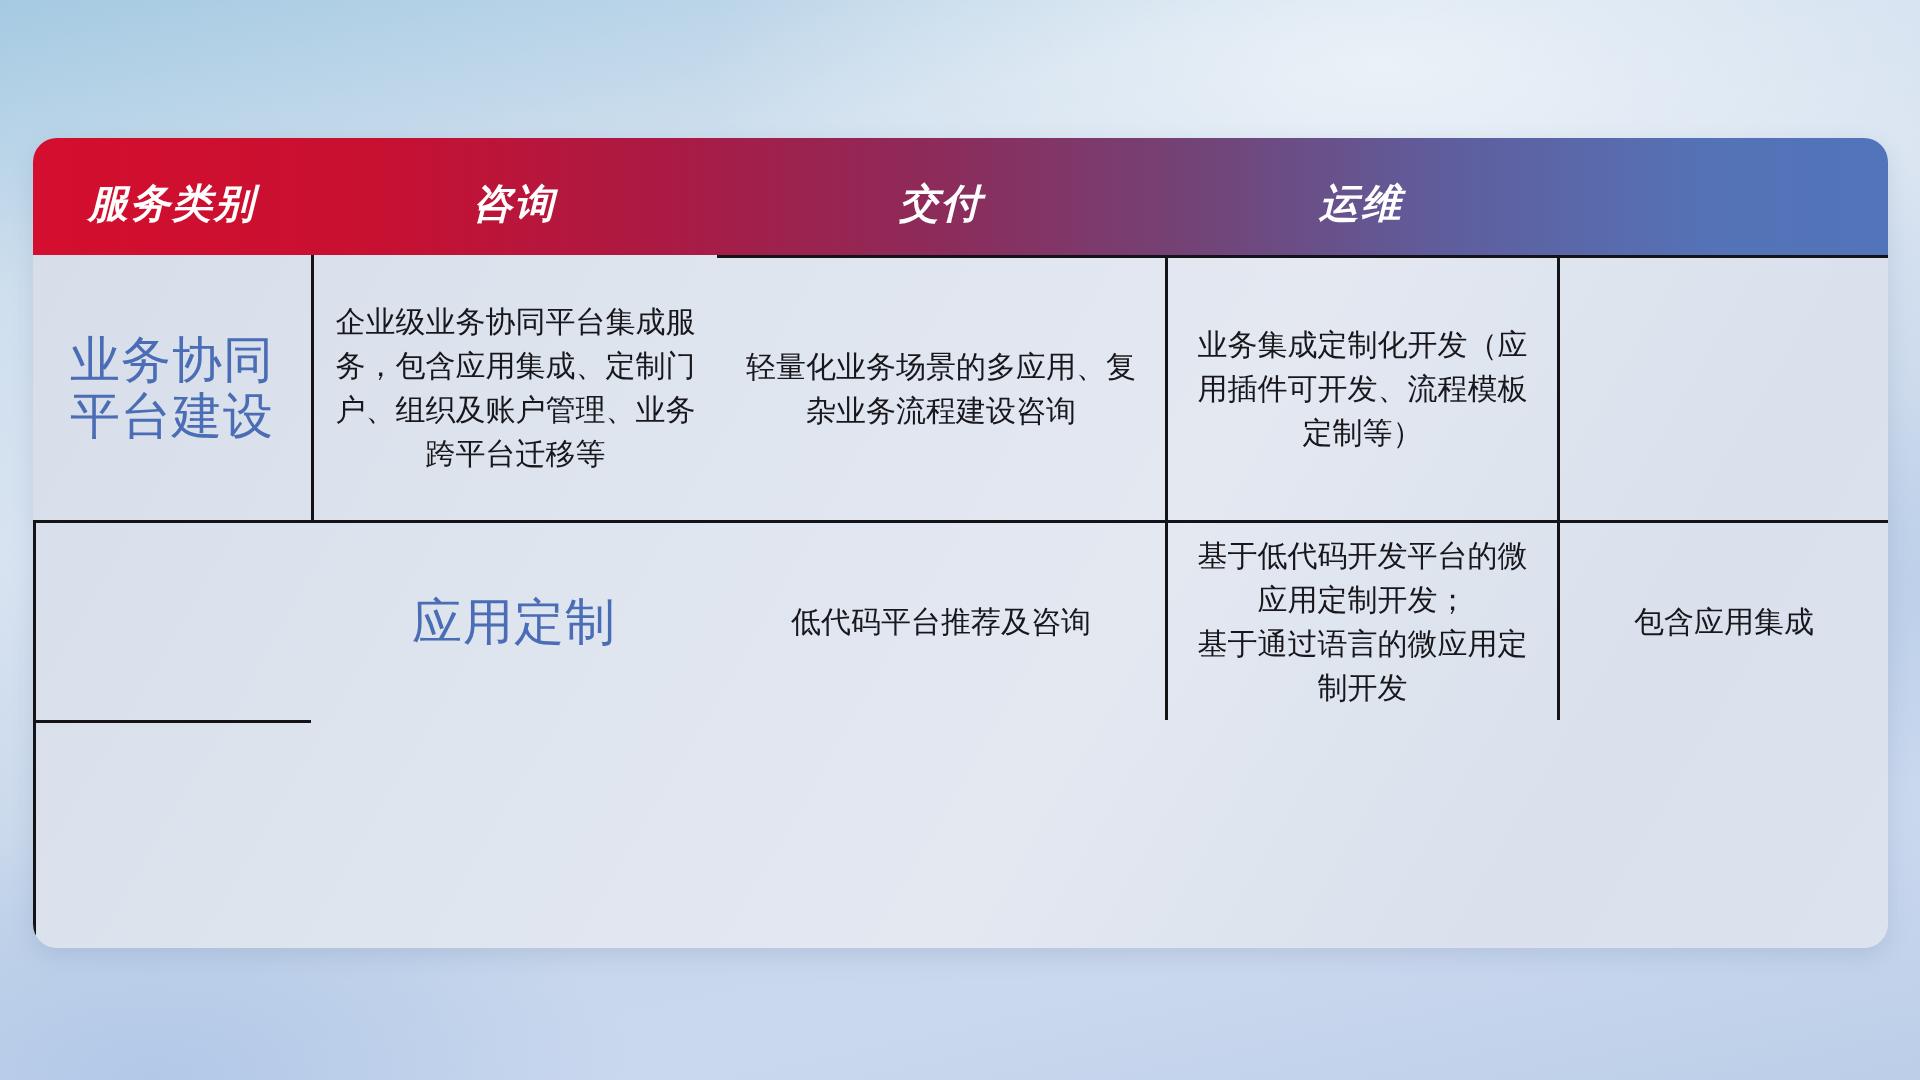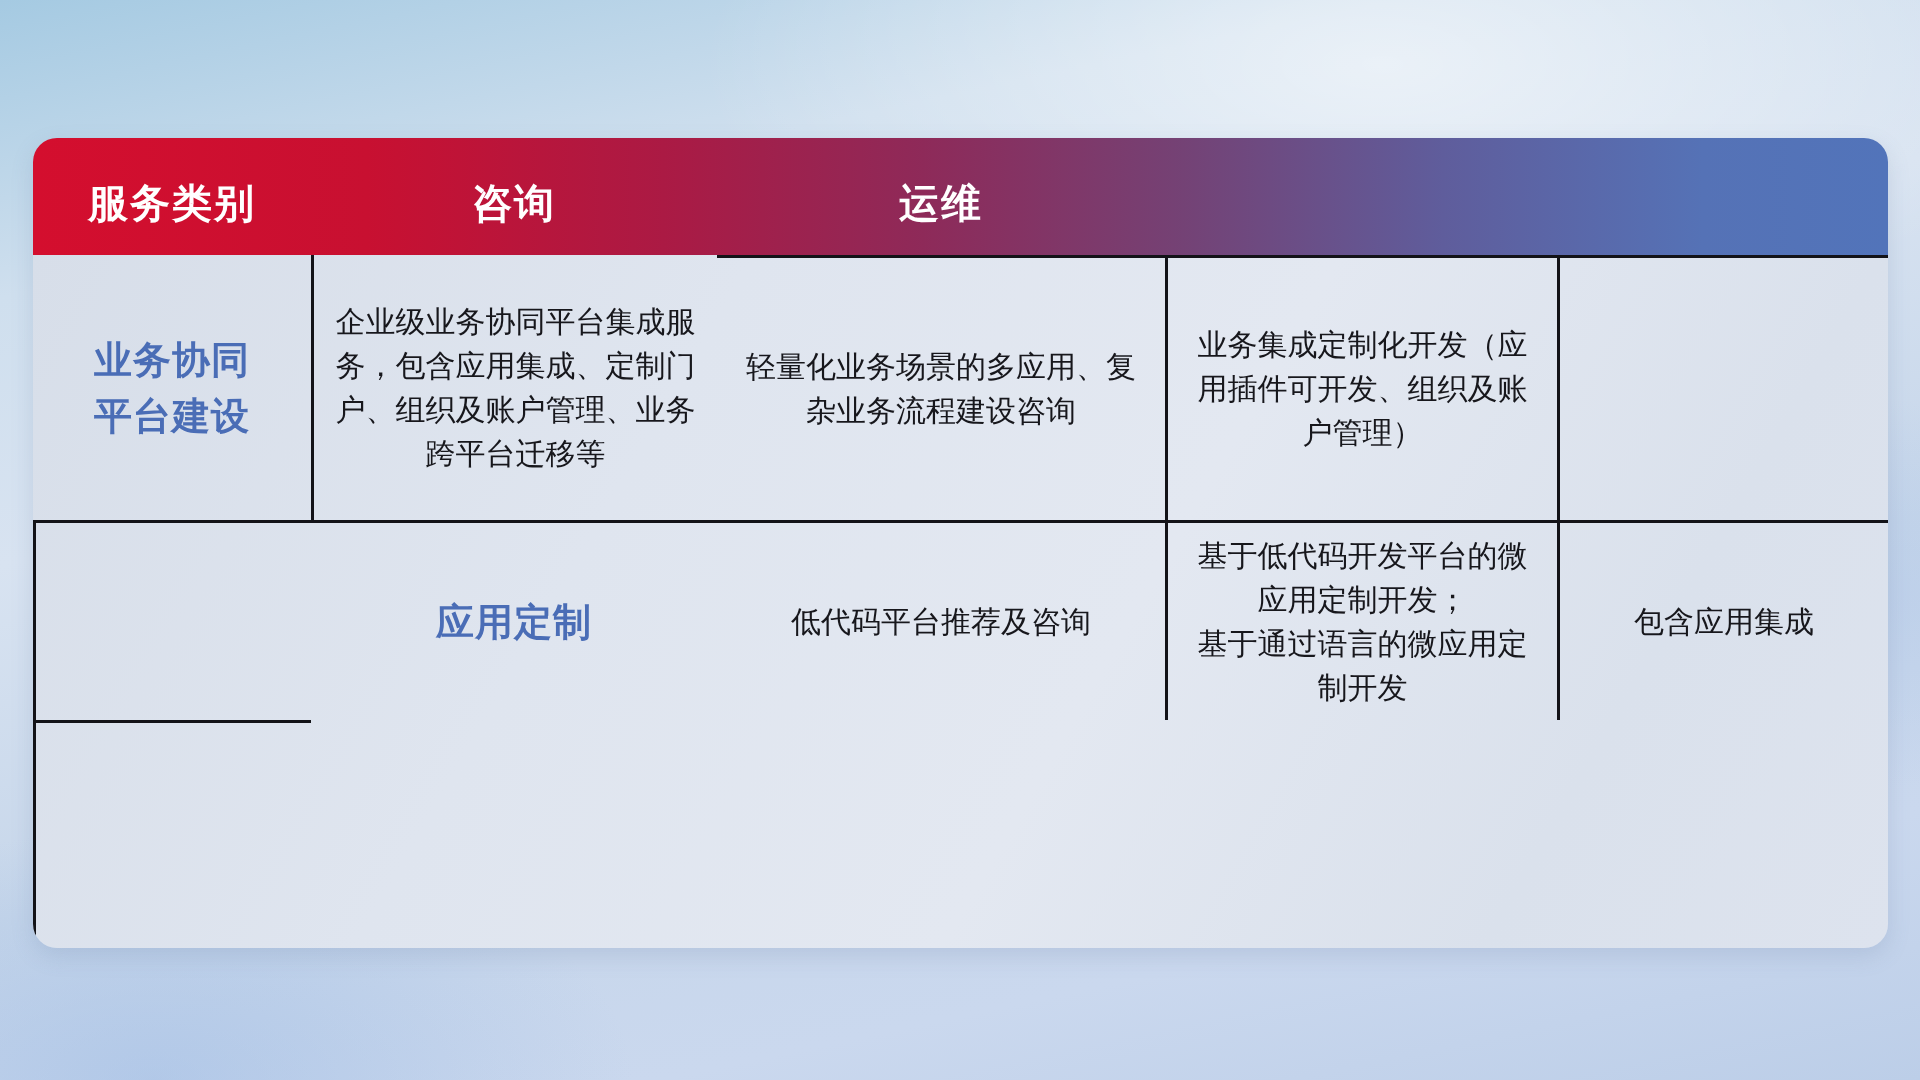--- a/index.html
+++ b/index.html
@@ -45,20 +45,21 @@
 
   .header-cell {
     display: flex;
     align-items: center;
     justify-content: center;
     padding-top: 14px;
     color: #ffffff;
     font-size: 40px;
     font-weight: bold;
     letter-spacing: 2px;
+    font-style: italic;
   }
 
   .table-body {
     height: 693px;
     border-radius: 0 0 24px 24px;
     background: linear-gradient(120deg, #d7dee9 0%, #dfe5ef 32%, #e3e8f1 58%, #dae1ec 82%, #dde3ee 100%);
     display: grid;
     grid-template-columns: 278px 406px 448px 392px 331px;
     grid-template-rows: 265px 200px 228px;
     overflow: hidden;
@@ -77,45 +78,46 @@
     white-space: pre-line;
   }
 
   
   .v-line { border-left: 3px solid #131318; }
   
   .h-line { border-top: 3px solid #131318; }
 
   .category-cell {
     color: #4a6db6;
-    font-size: 38px;
-    font-weight: bold;
+    font-size: 50px;
+    font-weight: normal;
     line-height: 56px;
     letter-spacing: 1px;
   }
 </style>
 </head>
 <body>
 
 <div class="table-wrap">
 
   <div class="table-header grid-cols">
     <div class="header-cell">服务类别</div>
     <div class="header-cell">咨询</div>
+    <div class="header-cell">交付</div>
     <div class="header-cell">运维</div>
   </div>
 
   <div class="table-body">
 
     <div class="cell category-cell">业务协同
 平台建设</div>
     <div class="cell v-line">企业级业务协同平台集成服务，包含应用集成、定制门户、组织及账户管理、业务跨平台迁移等</div>
 
     <div class="cell h-line">轻量化业务场景的多应用、复杂业务流程建设咨询</div>
-    <div class="cell v-line h-line">业务集成定制化开发（应用插件可开发、组织及账户管理）</div>
+    <div class="cell v-line h-line">业务集成定制化开发（应用插件可开发、流程模板定制等）</div>
     <div class="cell v-line h-line"></div>
     <div class="cell v-line h-line"></div>
 
     <div class="cell category-cell h-line">应用定制</div>
     <div class="cell h-line">低代码平台推荐及咨询</div>
     <div class="cell v-line h-line">基于低代码开发平台的微应用定制开发；
 基于通过语言的微应用定制开发</div>
     <div class="cell v-line h-line">包含应用集成</div>
     <div class="cell v-line h-line"></div>
 

